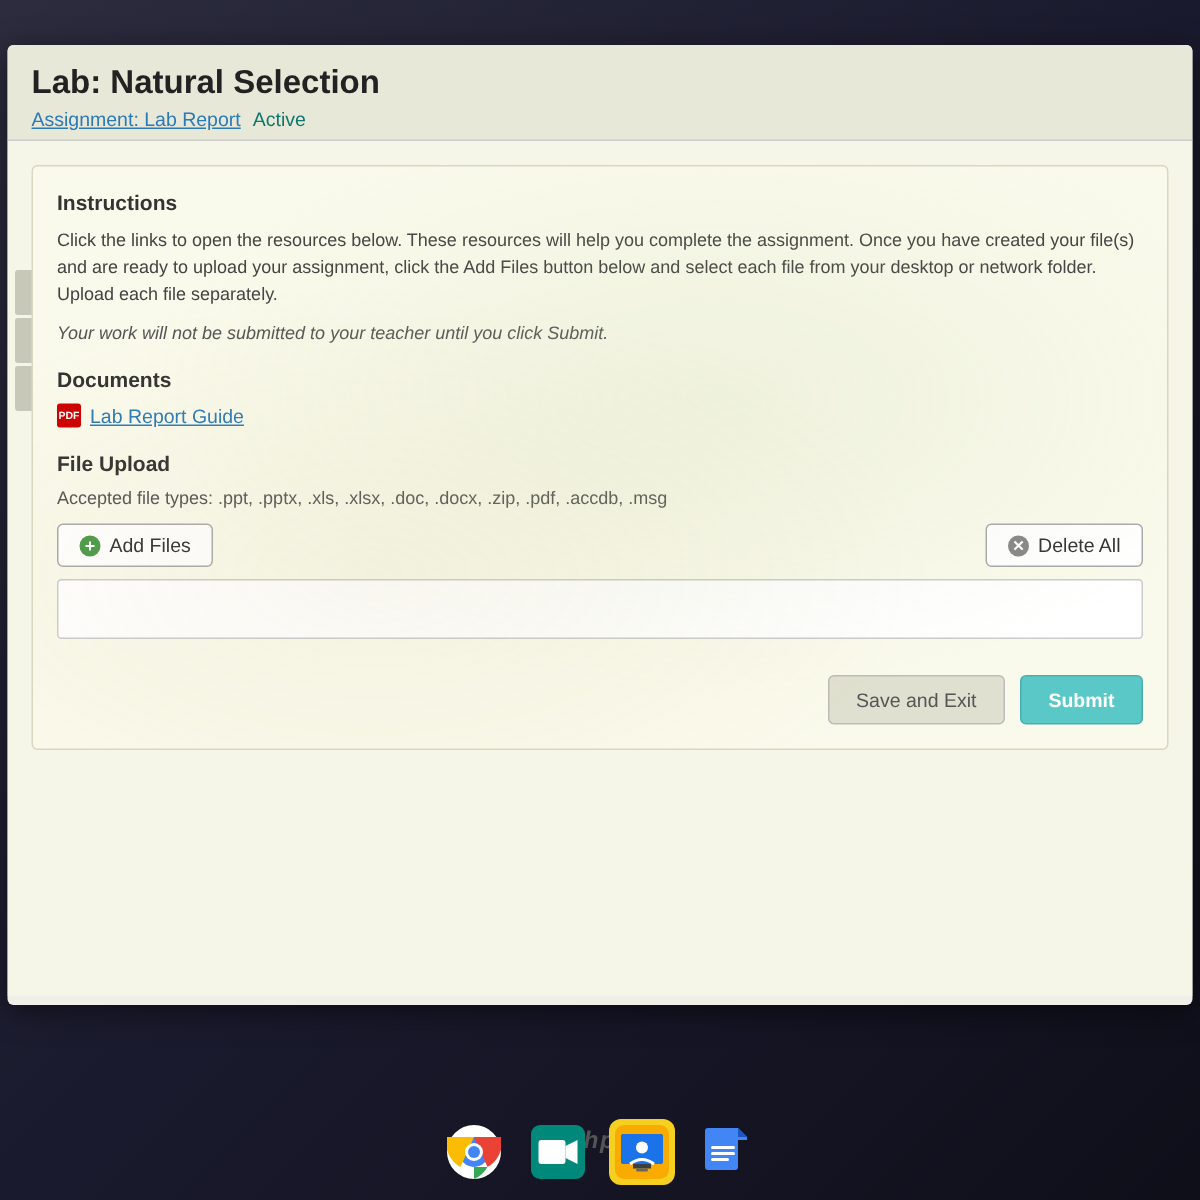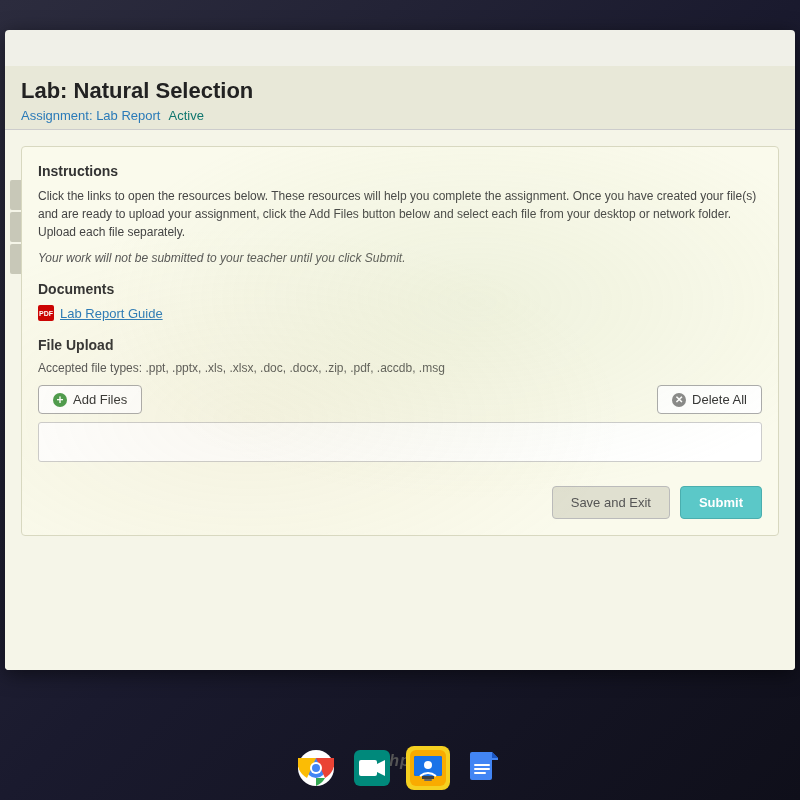--- a/index.html
+++ b/index.html
@@ -29,39 +29,39 @@
       background: #f0f0e8;
       border-radius: 4px;
       overflow: hidden;
       box-shadow: 0 4px 20px rgba(0,0,0,0.5);
     }
 
     .page-header {
       background: #e8e8d8;
       padding: 12px 16px 6px 16px;
       border-bottom: 1px solid #ccc;
-      margin-top: 36px;
     }
 
     .page-title {
       font-size: 22px;
       font-weight: bold;
       color: #222;
       margin-bottom: 4px;
     }
 
     .breadcrumb-row {
       display: flex;
       align-items: center;
       gap: 8px;
       font-size: 13px;
     }
 
     .breadcrumb-link {
       color: #2a7ab8;
+      text-decoration: underline;
       cursor: pointer;
     }
 
     .breadcrumb-status {
       color: #0f766e;
     }
 
     .page-content {
       padding: 16px;
       background: #f5f5e8;

